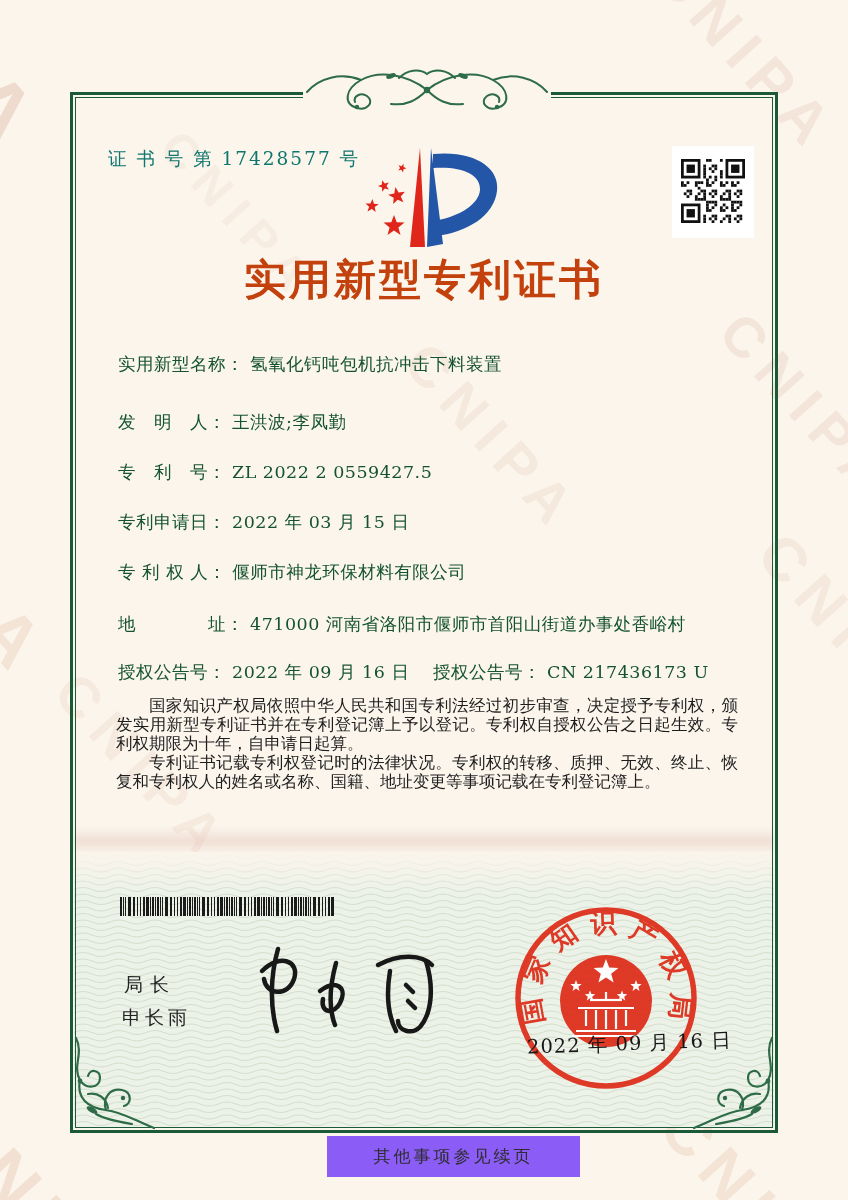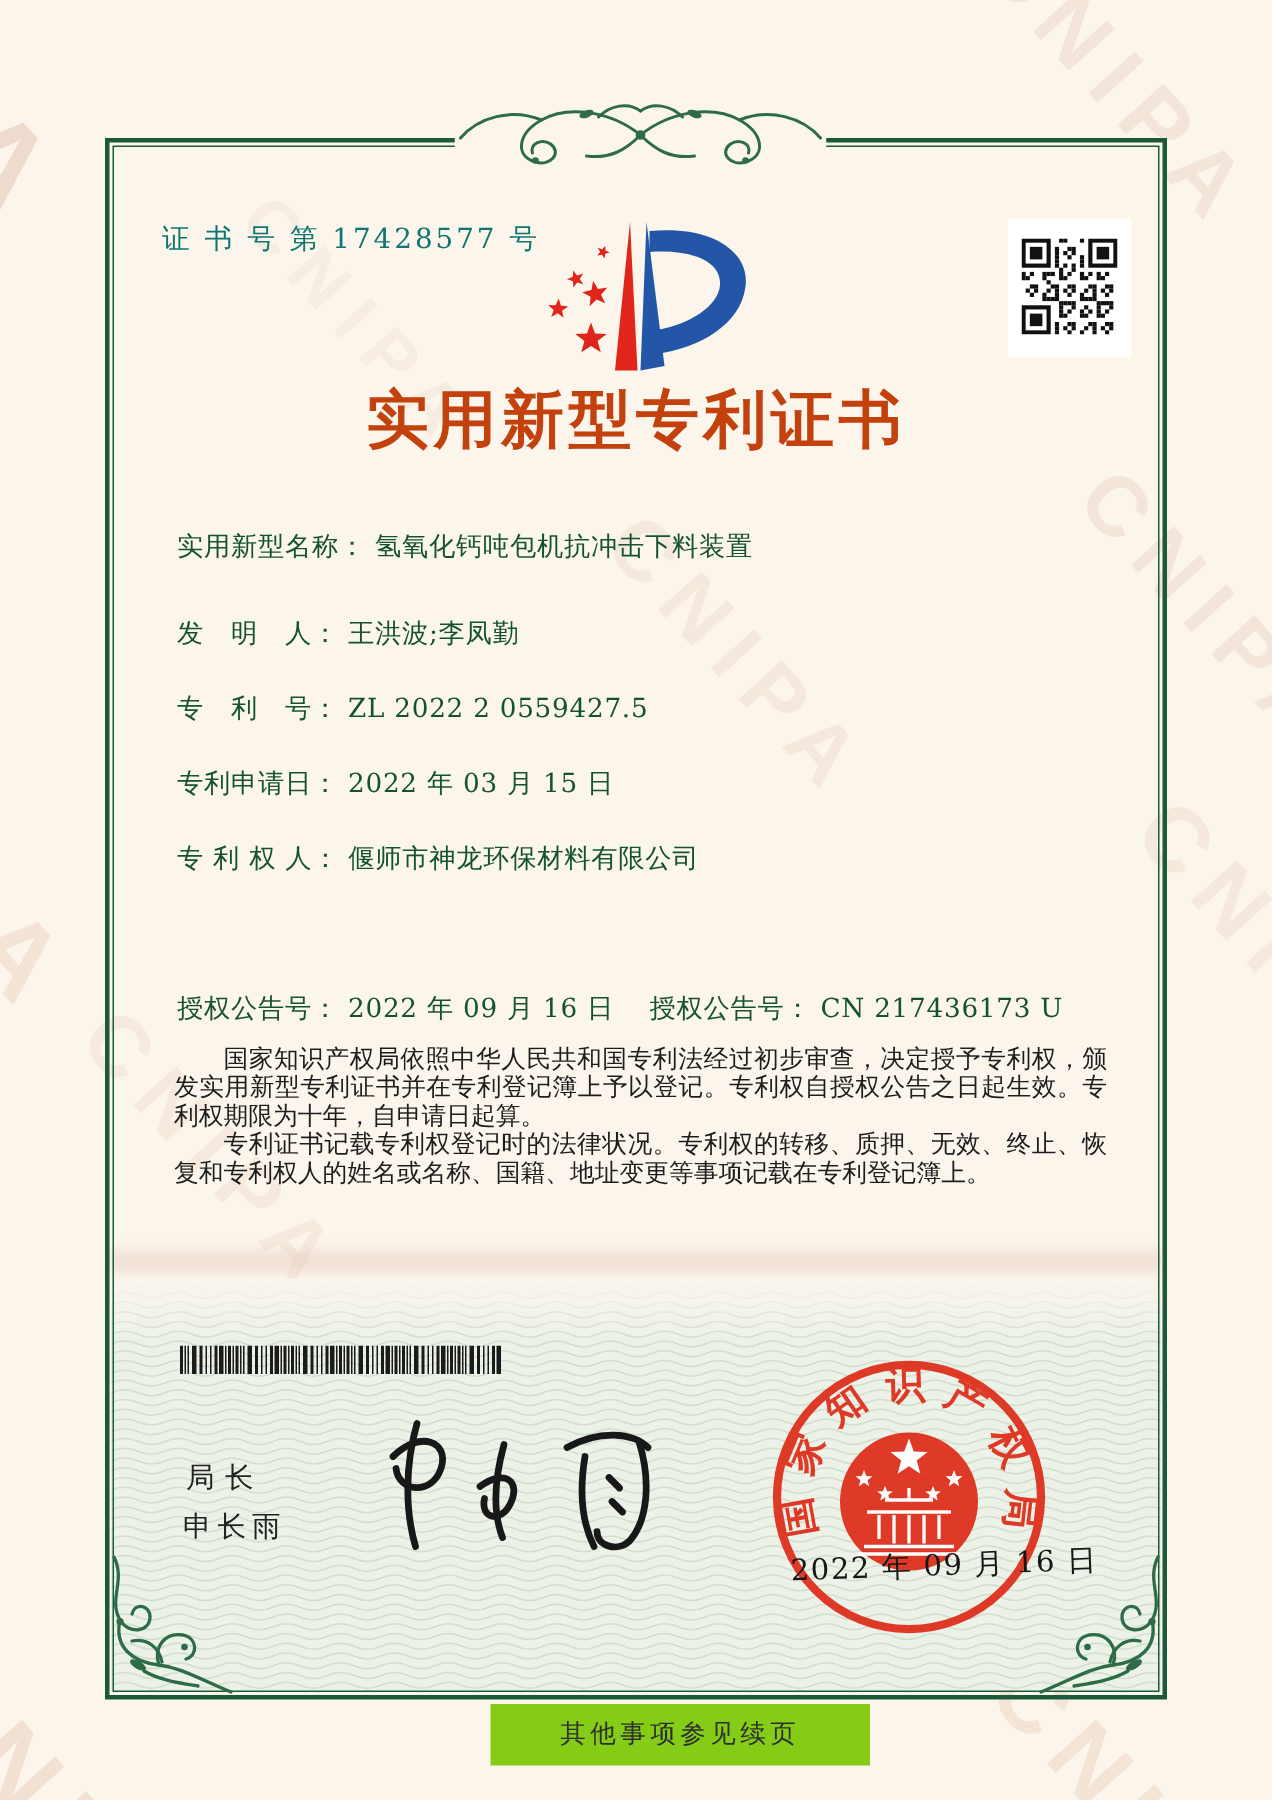--- a/index.html
+++ b/index.html
@@ -33,21 +33,21 @@
   #grant-col{position:absolute;left:315px;top:0;}
   #paras{left:116px;top:696px;width:622px;z-index:4;font-size:16.5px;line-height:19px;
     text-align:justify;color:#1d1d1d;}
   #paras p{margin:0;text-indent:2em;}
   #director-title{left:124px;top:972px;font-size:19px;letter-spacing:7px;z-index:5;color:#222;}
   #director-name{left:122px;top:1005px;font-size:19px;letter-spacing:4px;z-index:5;color:#222;}
   #seal-date{left:527px;top:1030px;font-size:19.5px;letter-spacing:1px;z-index:7;
     transform:rotate(-2deg);color:#161616;white-space:nowrap;}
   #page-info{left:74px;top:1096px;width:664px;text-align:center;font-size:15px;
     letter-spacing:2px;z-index:4;color:#333;}
-  #cont-box{left:327px;top:1136px;width:253px;height:41px;background:#84cc16;z-index:5;
+  #cont-box{left:327px;top:1136px;width:253px;height:41px;background:#8b5cf6;z-index:5;
     text-align:center;line-height:41px;font-size:17px;letter-spacing:3px;color:#2e2e2e;}
   #qr-box{left:672px;top:146px;width:82px;height:92px;background:#fff;z-index:4;}
   svg{display:block;}
   .z4{z-index:4;} .z5{z-index:5;} .z6{z-index:6;}
 </style>
 </head>
 <body>
 
 <div id="page">
 
@@ -327,20 +327,23 @@
   </div>
   <div class="row" style="top:460px">
     <span class="lbl">专　利　号：</span><span class="val">ZL 2022 2 0559427.5</span>
   </div>
   <div class="row" style="top:510px">
     <span class="lbl">专利申请日：</span><span class="val">2022 年 03 月 15 日</span>
   </div>
   <div class="row" style="top:560px">
     <span class="lbl">专 利 权 人：</span><span class="val">偃师市神龙环保材料有限公司</span>
   </div>
+  <div class="row" style="top:612px">
+    <span class="lbl">地　　　　址：</span><span class="val">471000 河南省洛阳市偃师市首阳山街道办事处香峪村</span>
+  </div>
   <div class="row" style="top:660px">
     <span class="lbl">授权公告号：</span><span class="val">2022 年 09 月 16 日</span>
     <span id="grant-col">
       <span class="lbl">授权公告号：</span><span class="val">CN 217436173 U</span>
     </span>
   </div>
 
   <div id="paras" class="abs">
     <p>国家知识产权局依照中华人民共和国专利法经过初步审查，决定授予专利权，颁发实用新型专利证书并在专利登记簿上予以登记。专利权自授权公告之日起生效。专利权期限为十年，自申请日起算。</p>
     <p>专利证书记载专利权登记时的法律状况。专利权的转移、质押、无效、终止、恢复和专利权人的姓名或名称、国籍、地址变更等事项记载在专利登记簿上。</p>

